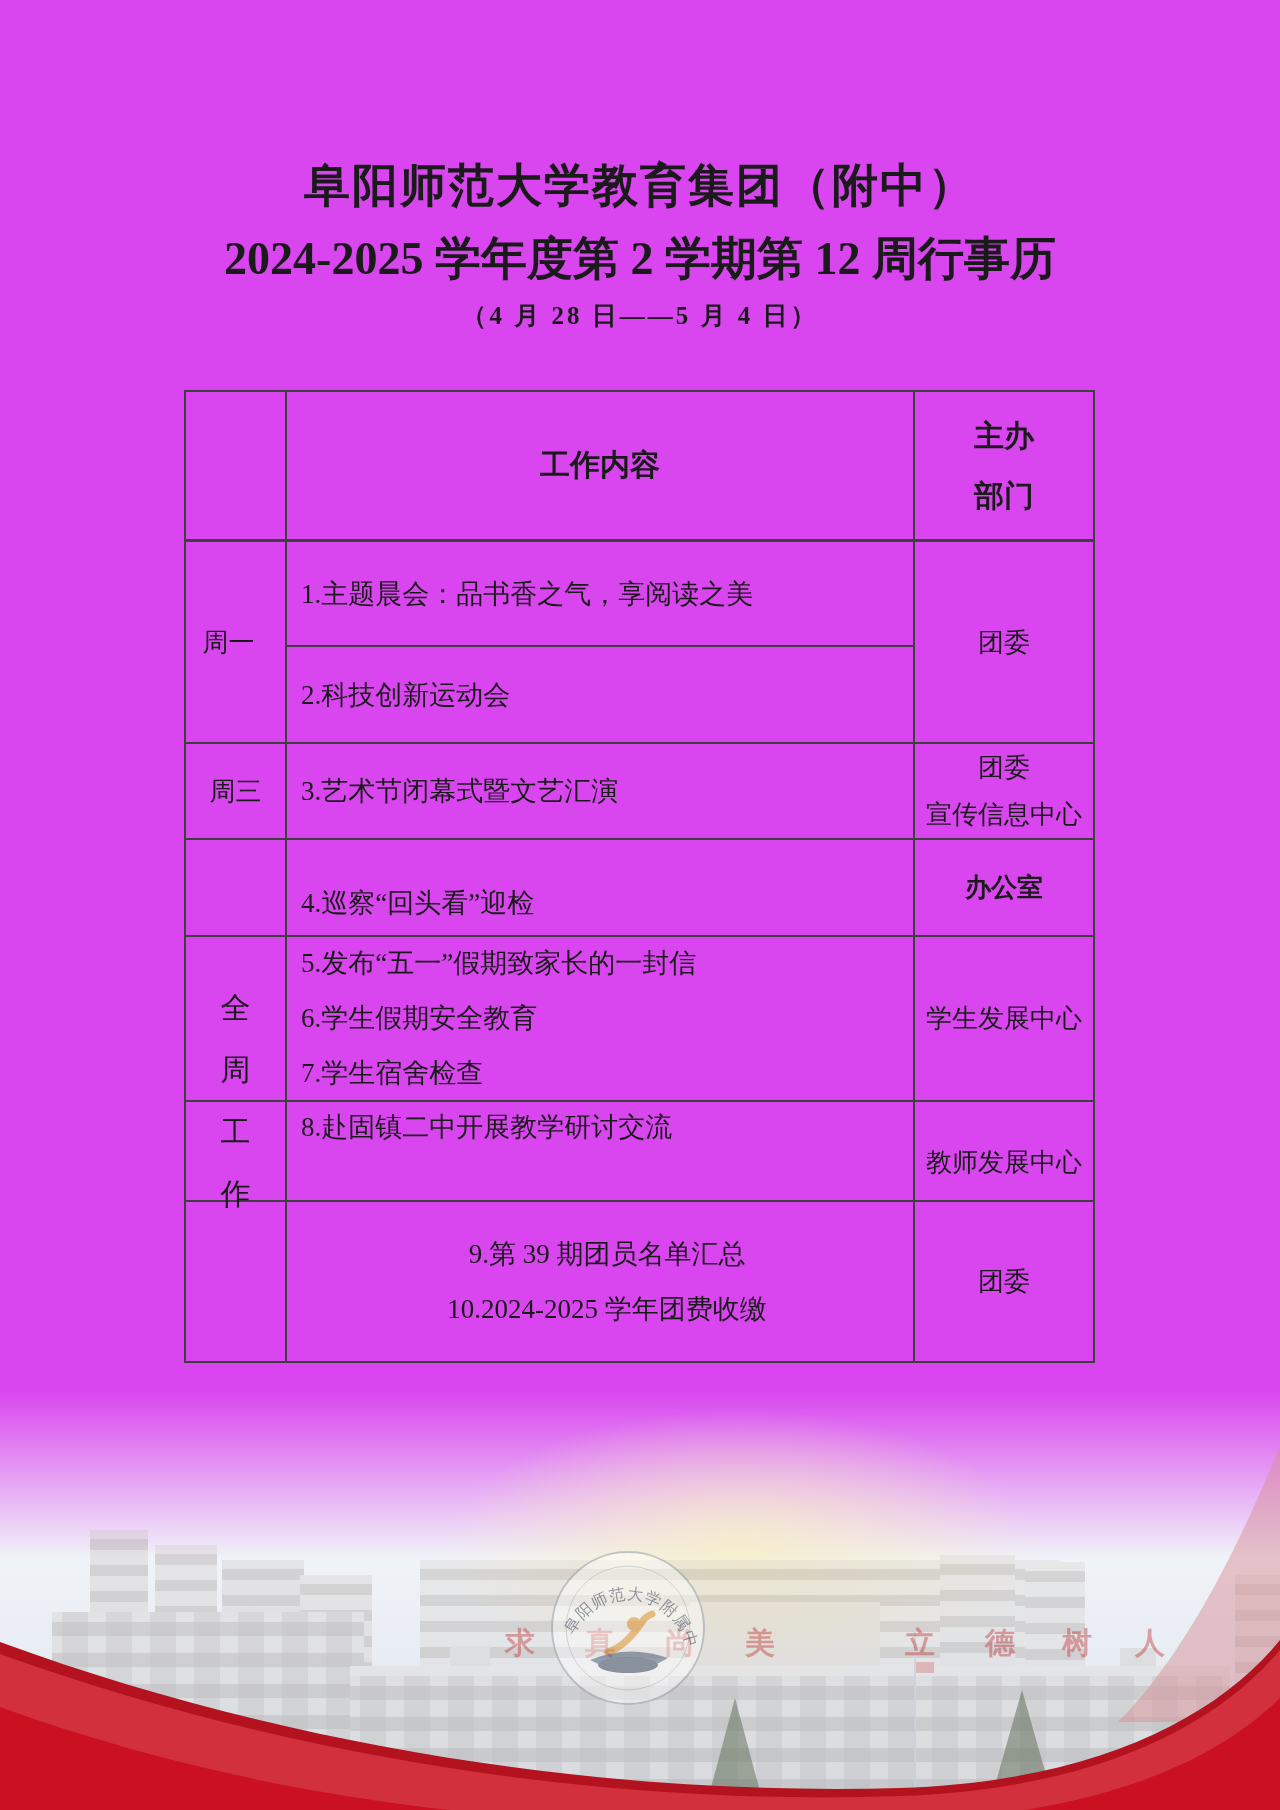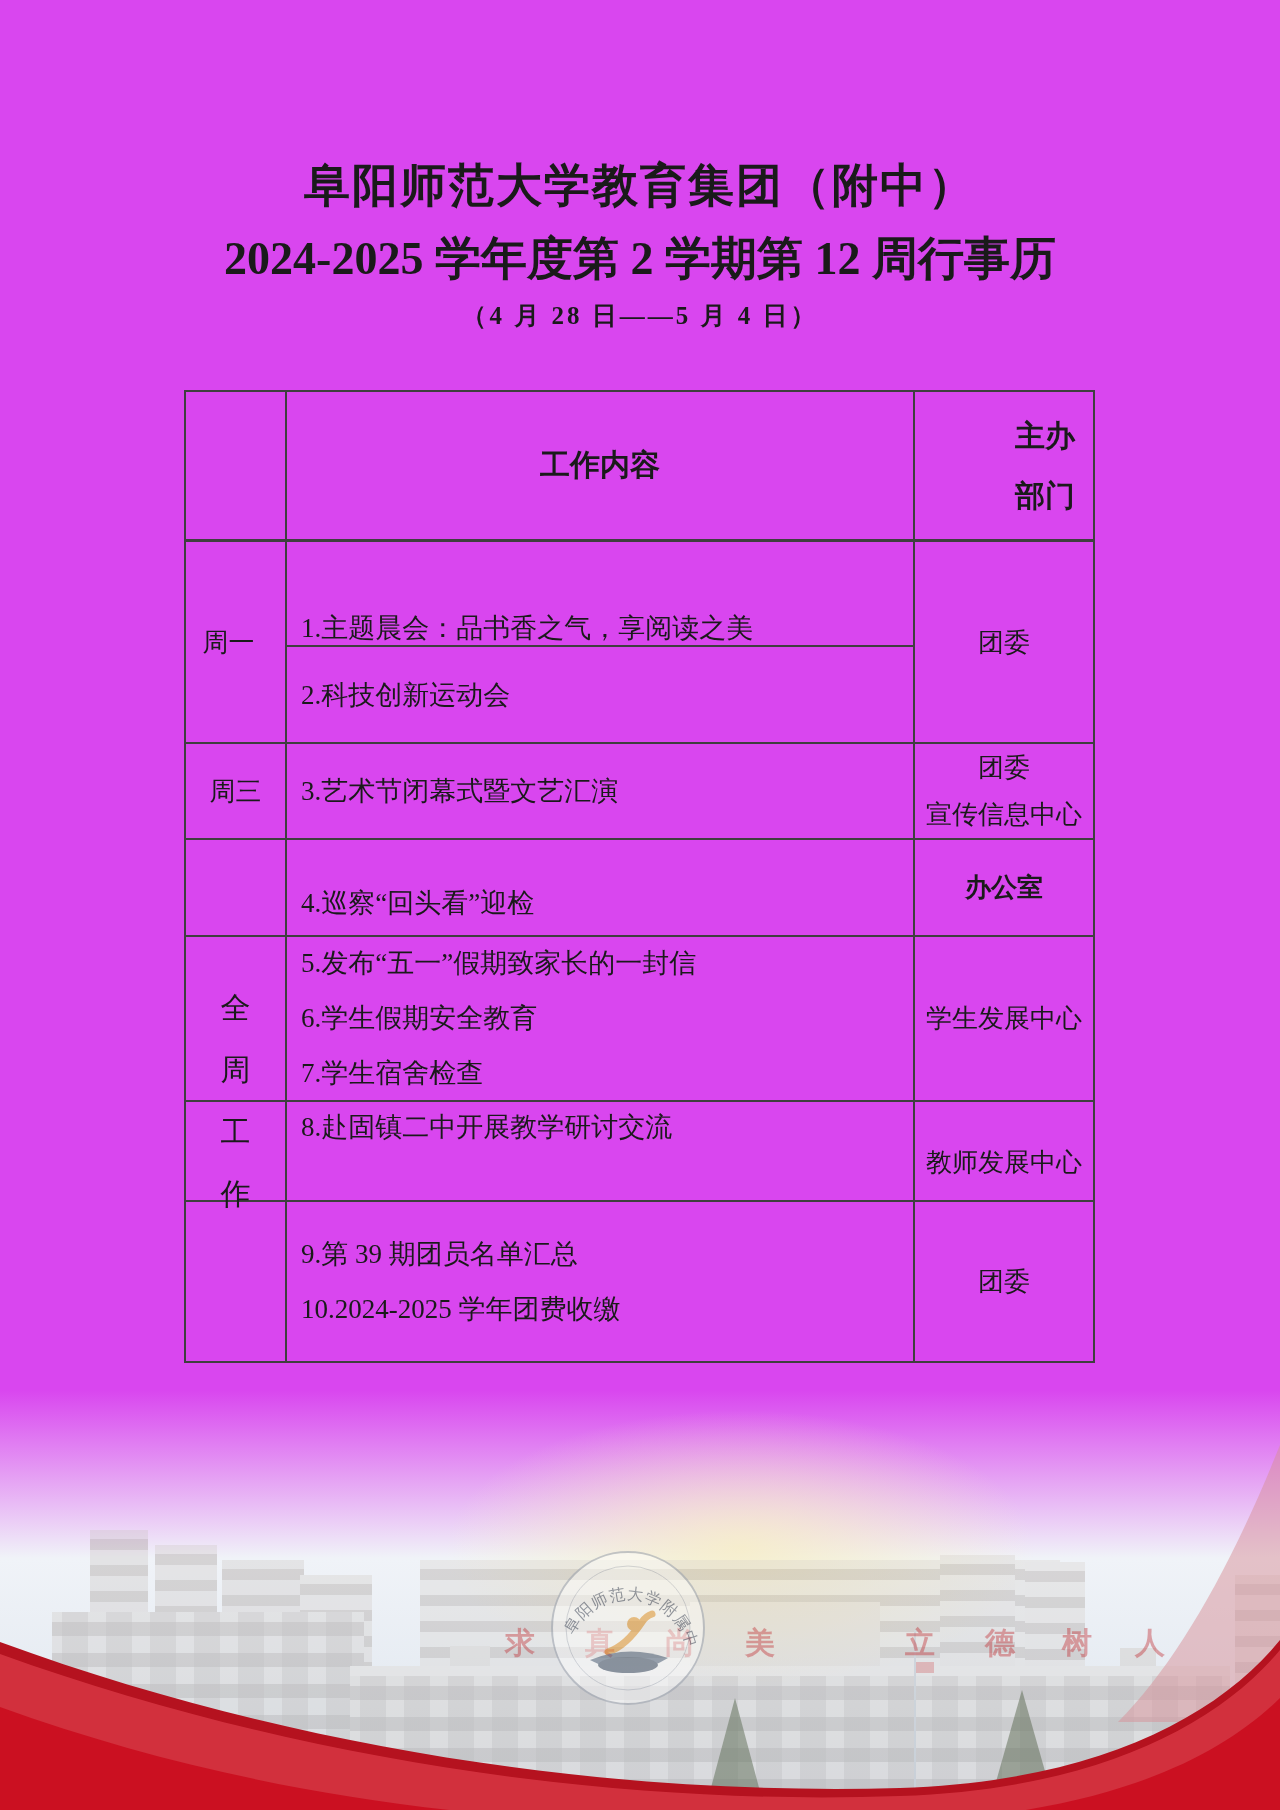--- a/index.html
+++ b/index.html
@@ -62,27 +62,27 @@
     <div class="vline" style="left:727px;"></div>
     <div class="hline" style="top:147px;height:3px;"></div>
     <div class="pline" style="top:253px;left:101px;width:626px;"></div>
     <div class="hline" style="top:350px;"></div>
     <div class="hline" style="top:446px;"></div>
     <div class="hline" style="top:543px;"></div>
     <div class="hline" style="top:708px;"></div>
     <div class="hline" style="top:808px;"></div>
 
     <div class="cell c-center hdr" style="left:101px;top:0;width:626px;height:147px;">工作内容</div>
-    <div class="cell c-center hdr hdr2" style="left:770px;top:0;width:178px;height:147px;">
+    <div class="cell c-center hdr hdr2" style="left:729px;top:0;width:178px;height:147px;">
       <span>主办</span>
       <span>部门</span>
     </div>
 
     <div class="cell c-center day" style="left:0;top:150px;width:85px;height:200px;">周一</div>
-    <div class="cell c-left item" style="left:101px;top:150px;width:626px;height:103px;margin-top:34px;">1.主题晨会：品书香之气，享阅读之美</div>
+    <div class="cell c-left item" style="left:101px;top:150px;width:626px;height:103px;">1.主题晨会：品书香之气，享阅读之美</div>
     <div class="cell c-left item" style="left:101px;top:255px;width:626px;height:95px;">2.科技创新运动会</div>
     <div class="cell c-center dept" style="left:729px;top:150px;width:178px;height:200px;">团委</div>
 
     <div class="cell c-center day" style="left:0;top:352px;width:99px;height:94px;border-radius:30px;">周三</div>
     <div class="cell c-left item" style="left:101px;top:352px;width:626px;height:94px;">3.艺术节闭幕式暨文艺汇演</div>
     <div class="cell c-center dept" style="left:729px;top:352px;width:178px;height:94px;">
       <span>团委</span>
       <span>宣传信息中心</span>
     </div>
 
@@ -99,21 +99,21 @@
     <div class="cell c-left item stack" style="left:101px;top:545px;width:626px;height:163px;">
       <span>5.发布“五一”假期致家长的一封信</span>
       <span>6.学生假期安全教育</span>
       <span>7.学生宿舍检查</span>
     </div>
     <div class="cell c-center dept" style="left:729px;top:545px;width:178px;height:163px;">学生发展中心</div>
 
     <div class="cell c-left item" style="left:101px;top:710px;width:626px;height:50px;">8.赴固镇二中开展教学研讨交流</div>
     <div class="cell c-center dept" style="left:729px;top:710px;width:178px;height:98px;padding-top:22px;">教师发展中心</div>
 
-    <div class="cell c-left item stack" style="left:101px;top:810px;width:626px;height:159px;">
+    <div class="cell c-left item stack" style="left:101px;top:810px;width:626px;height:159px;align-items:center;">
       <span>9.第 39 期团员名单汇总</span>
       <span>10.2024-2025 学年团费收缴</span>
     </div>
     <div class="cell c-center dept" style="left:729px;top:810px;width:178px;height:159px;">团委</div>
   </div>
 
   <div class="photo">
     <div class="glow"></div>
 
     <div class="bld">

